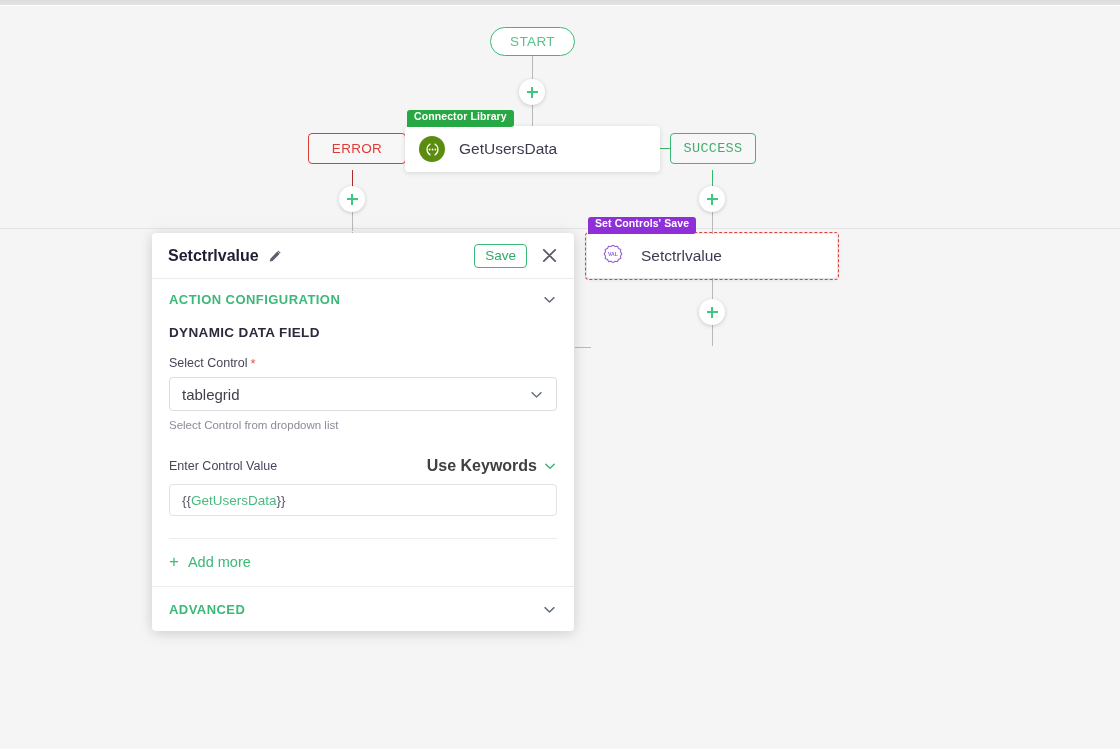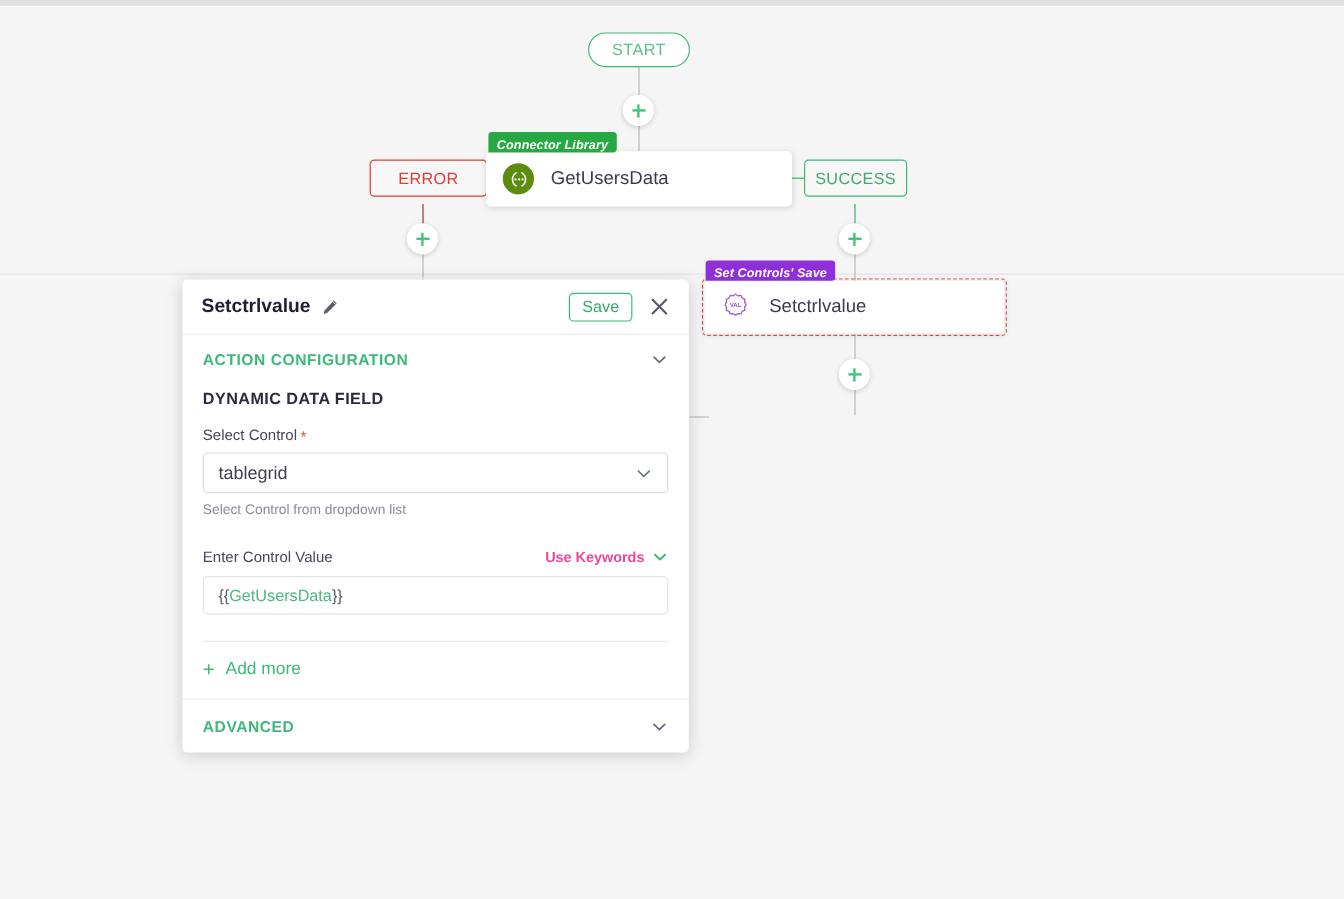--- a/index.html
+++ b/index.html
@@ -59,23 +59,23 @@
 
   
   .node-card {
     position:absolute; background:#ffffff; border-radius:4px;
     box-shadow:0 1px 5px rgba(0,0,0,.13);
     display:flex; align-items:center;
   }
   .node-tag {
     position:absolute; height:17px; padding:0 7px;
     border-radius:3px 3px 3px 0;
-    display:flex; align-items:flex-end;
+    display:flex; align-items:flex-start;
     font-size:10.5px; font-weight:bold; color:#ffffff; letter-spacing:.1px;
-    white-space:nowrap; z-index:3;font-style:italic;
+    white-space:nowrap; z-index:3;
   }
   .tag-green { background:#28a745; }
   .tag-purple{ background:#8e2fd8; }
 
   .node-label { font-size:15.5px; color:#3b3b4f; }
 
   
   .icon-conn {
     width:26px; height:26px; border-radius:50%;
     background:#5b8c10;
@@ -86,21 +86,21 @@
 
   
   .icon-val { width:26px; height:26px; flex:0 0 auto; }
 
   
   .status-box {
     position:absolute; display:flex; align-items:center; justify-content:center;
     border-radius:4px; background:#f7f7f7; font-size:13.5px; letter-spacing:.3px;
   }
   .status-error   { border:1px solid #e03b36; color:#e03b36; }
-  .status-success { border:1px solid #3cb878; color:#40ad6e; }
+  .status-success { border:1px solid #3cb878; color:#40ad6e;font-family:Liberation Mono, monospace; }
 
   
   .sel-outline {
     position:absolute; border:1.5px dashed #d9453c; border-radius:4px;
     pointer-events:none; z-index:2;
   }
 
   
   .panel {
     position:absolute; left:152px; top:233px; width:422px;
@@ -144,21 +144,21 @@
     height:34px; border:1px solid #dcdce2; border-radius:4px;
     display:flex; align-items:center; padding:0 12px; background:#ffffff;
     cursor:pointer;
   }
   .select-value { font-size:15px; color:#40404f; }
   .select-box .chev { margin-left:auto; }
   .hint { font-size:11.5px; color:#8b8b99; margin-top:8px; }
 
   .row-between { display:flex; align-items:center; margin-top:26px; }
   .use-keywords {
-    margin-left:auto; color:#ec4899; font-size:12px; font-weight:bold;
+    margin-left:auto; color:#404040; font-size:16px; font-weight:bold;
     display:flex; align-items:center; cursor:pointer;
   }
   .use-keywords .chev { margin-left:6px; }
 
   .value-box {
     margin-top:9px; height:32px; border:1px solid #e2e2e7; border-radius:4px;
     display:flex; align-items:center; padding:0 12px; background:#ffffff;
     font-size:13.5px; color:#6f6f7d; cursor:text;
   }
   .tok-brace { color:#5a5a66; }

